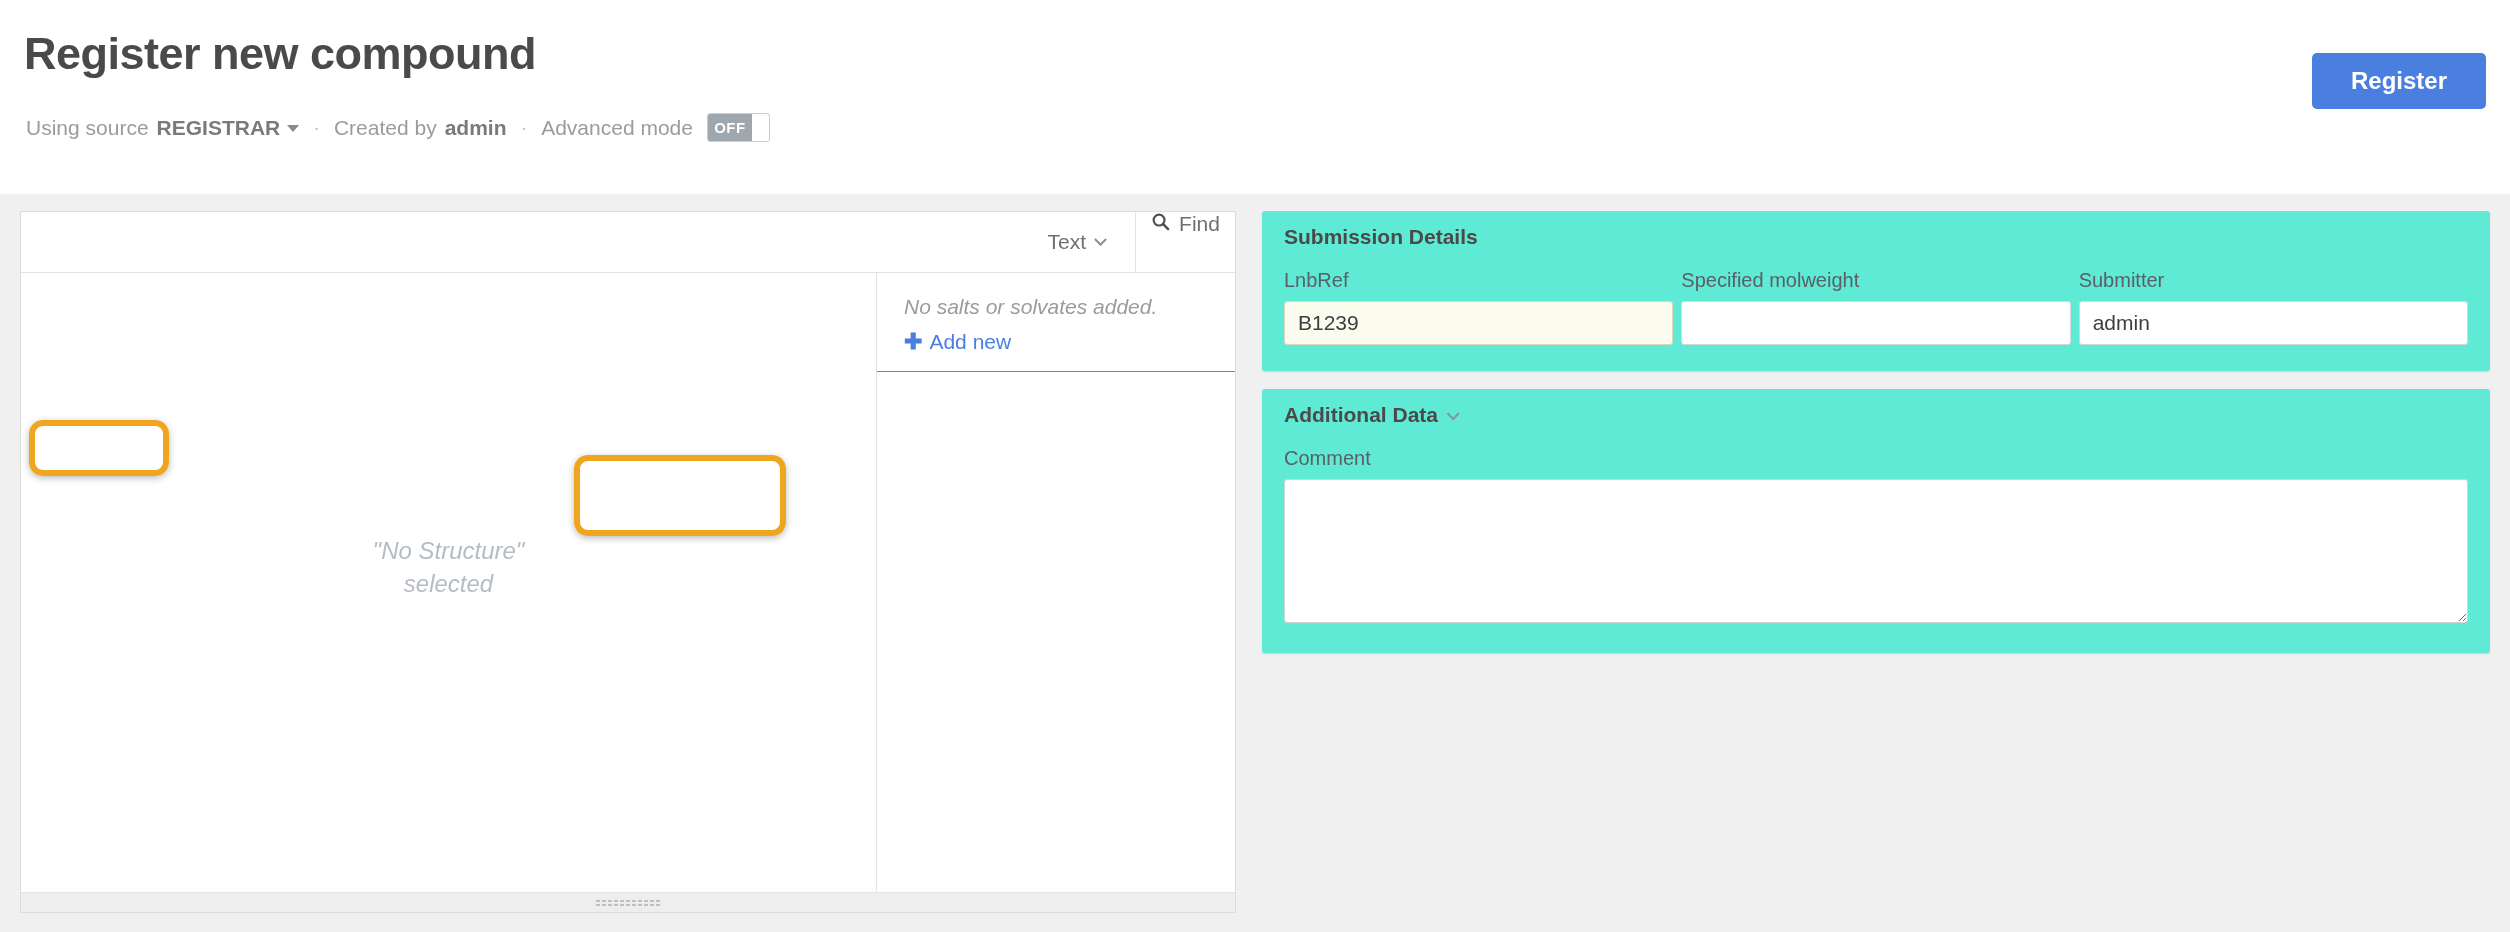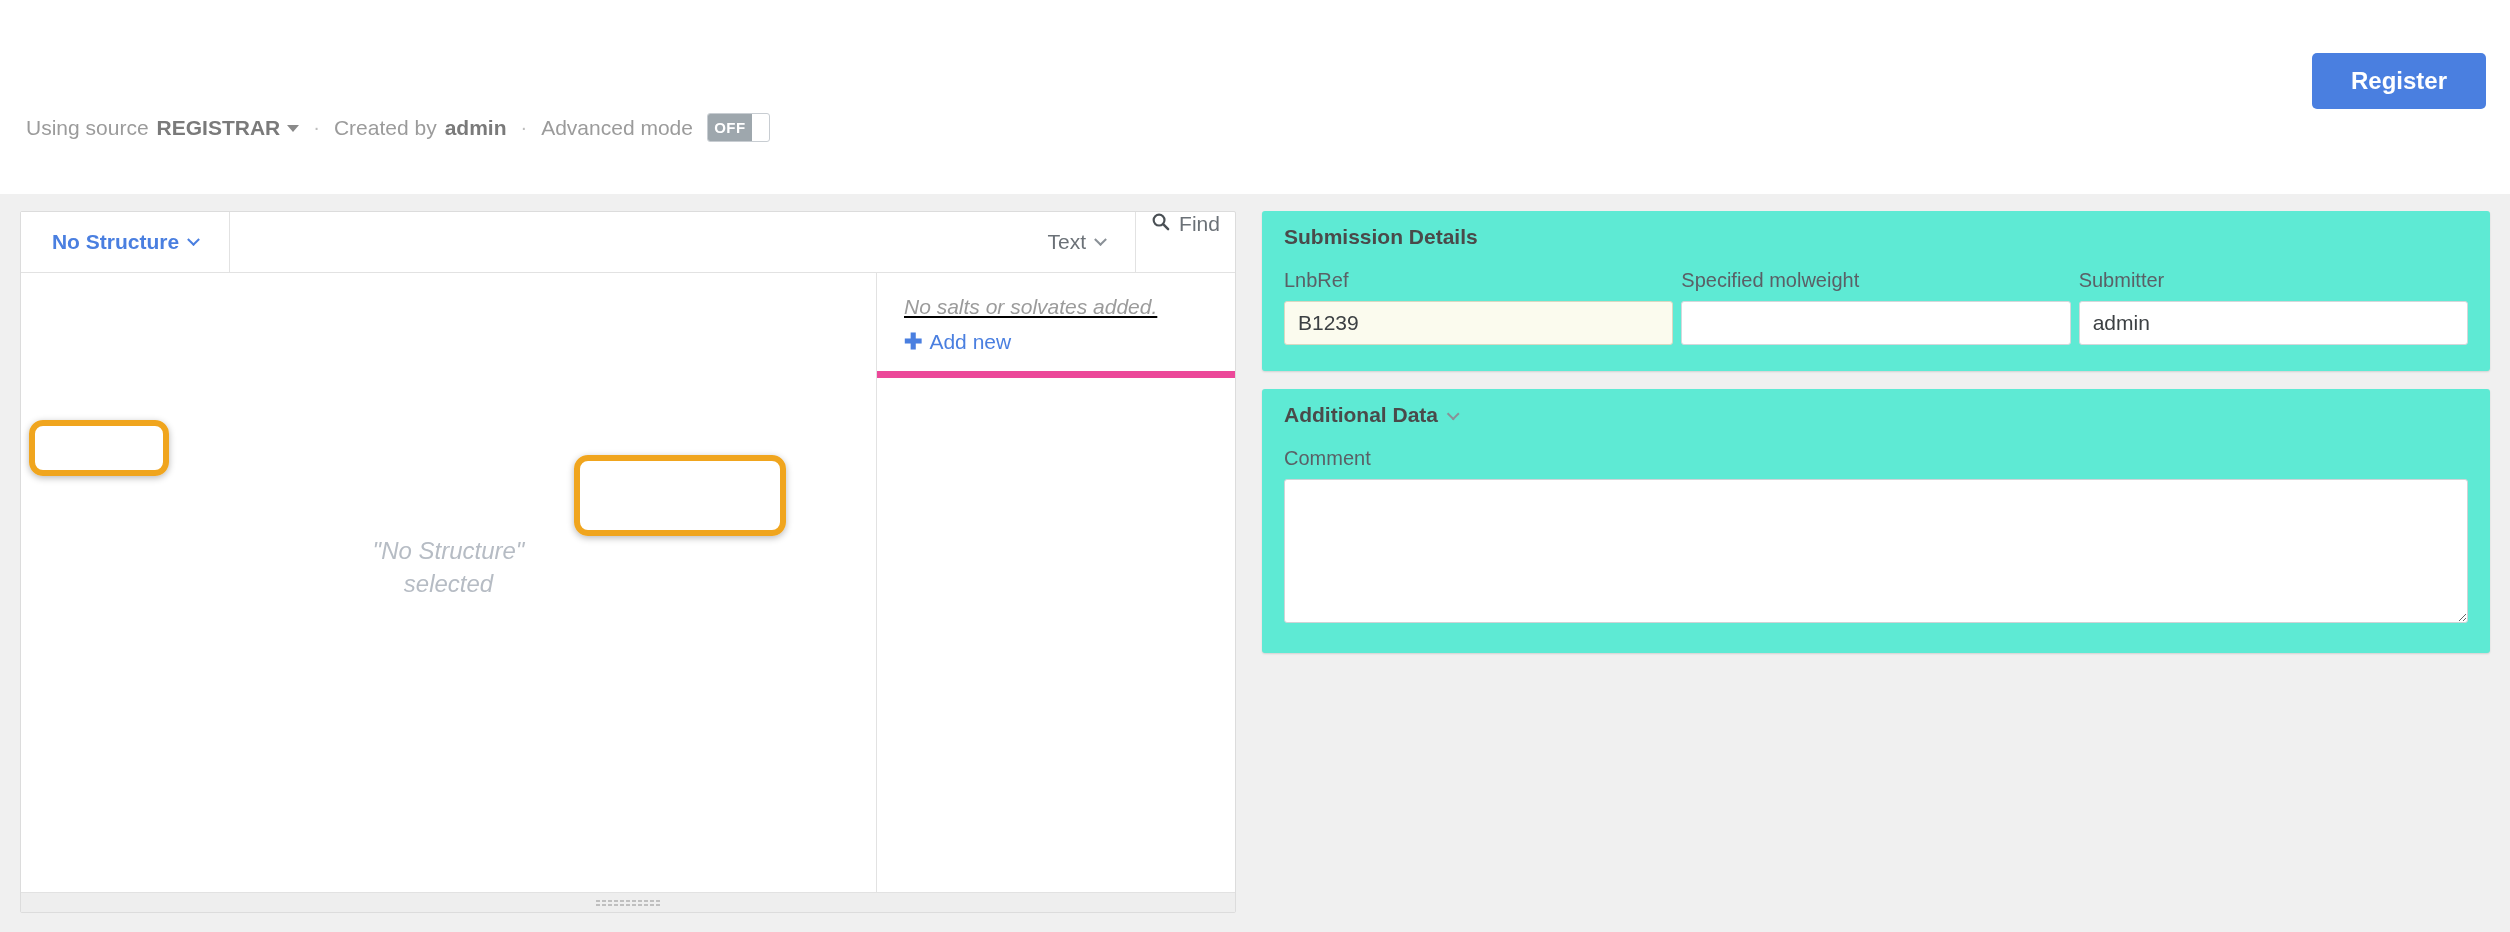--- a/index.html
+++ b/index.html
@@ -143,22 +143,21 @@
     font-style: italic; font-size: 24px;
     color: #b6bcc4; line-height: 1.38;
   }
   .side-pane {
     flex: 1; height: 100%;
     position: relative;
     background: #ffffff;
   }
   .salts-block {
     padding: 22px 12px 16px 27px;
-    border-bottom: 7px solid #ec4899;
-    text-decoration: underline;
+    border-bottom: 1px solid #ec4899;
   }
   .salts-empty {
     font-style: italic; font-size: 21px; color: #9b9b9b;
     margin-bottom: 10px;
   }
   .add-new {
     font-size: 21px; color: #4a7fe0; cursor: pointer;
     display: inline-flex; align-items: center;
   }
   .add-new .plus {
@@ -271,20 +270,21 @@
     padding: 10px 13px;
     resize: vertical;
     outline: none;
   }
 </style>
 </head>
 <body>
 
 <div class="header">
 
+  <div class="page-title">Register new compound</div>
 
   <div class="meta-row">
     <span class="m-plain">Using source</span>
     <span class="meta-gap">
       <span class="m-strong">REGISTRAR</span><span class="caret-dn"></span>
     </span>
     <span class="sep">·</span>
     <span class="m-plain">Created by</span>
     <span class="m-strong meta-gap">admin</span>
     <span class="sep">·</span>
@@ -295,24 +295,20 @@
   </div>
 
   <button class="register-btn">Register</button>
 </div>
 
 <div class="body-area">
 
   <div class="structure-card">
 
     <div class="struct-toolbar">
-      <div class="no-structure-btn">
-        <span>No Structure</span>
-        <span class="chev"></span>
-      </div>
       <div class="toolbar-spacer"></div>
       <div class="view-btn">
         <span>Text</span>
         <span class="chev"></span>
       </div>
       <div class="find-btn">
         <svg width="19" height="19" viewBox="0 0 20 20">
           <circle cx="8.5" cy="8.5" r="5.7" fill="none" stroke="#4a5055" stroke-width="2.3"></circle>
           <line x1="12.8" y1="12.8" x2="18" y2="18" stroke="#4a5055" stroke-width="2.6" stroke-linecap="round"></line>
         </svg>

